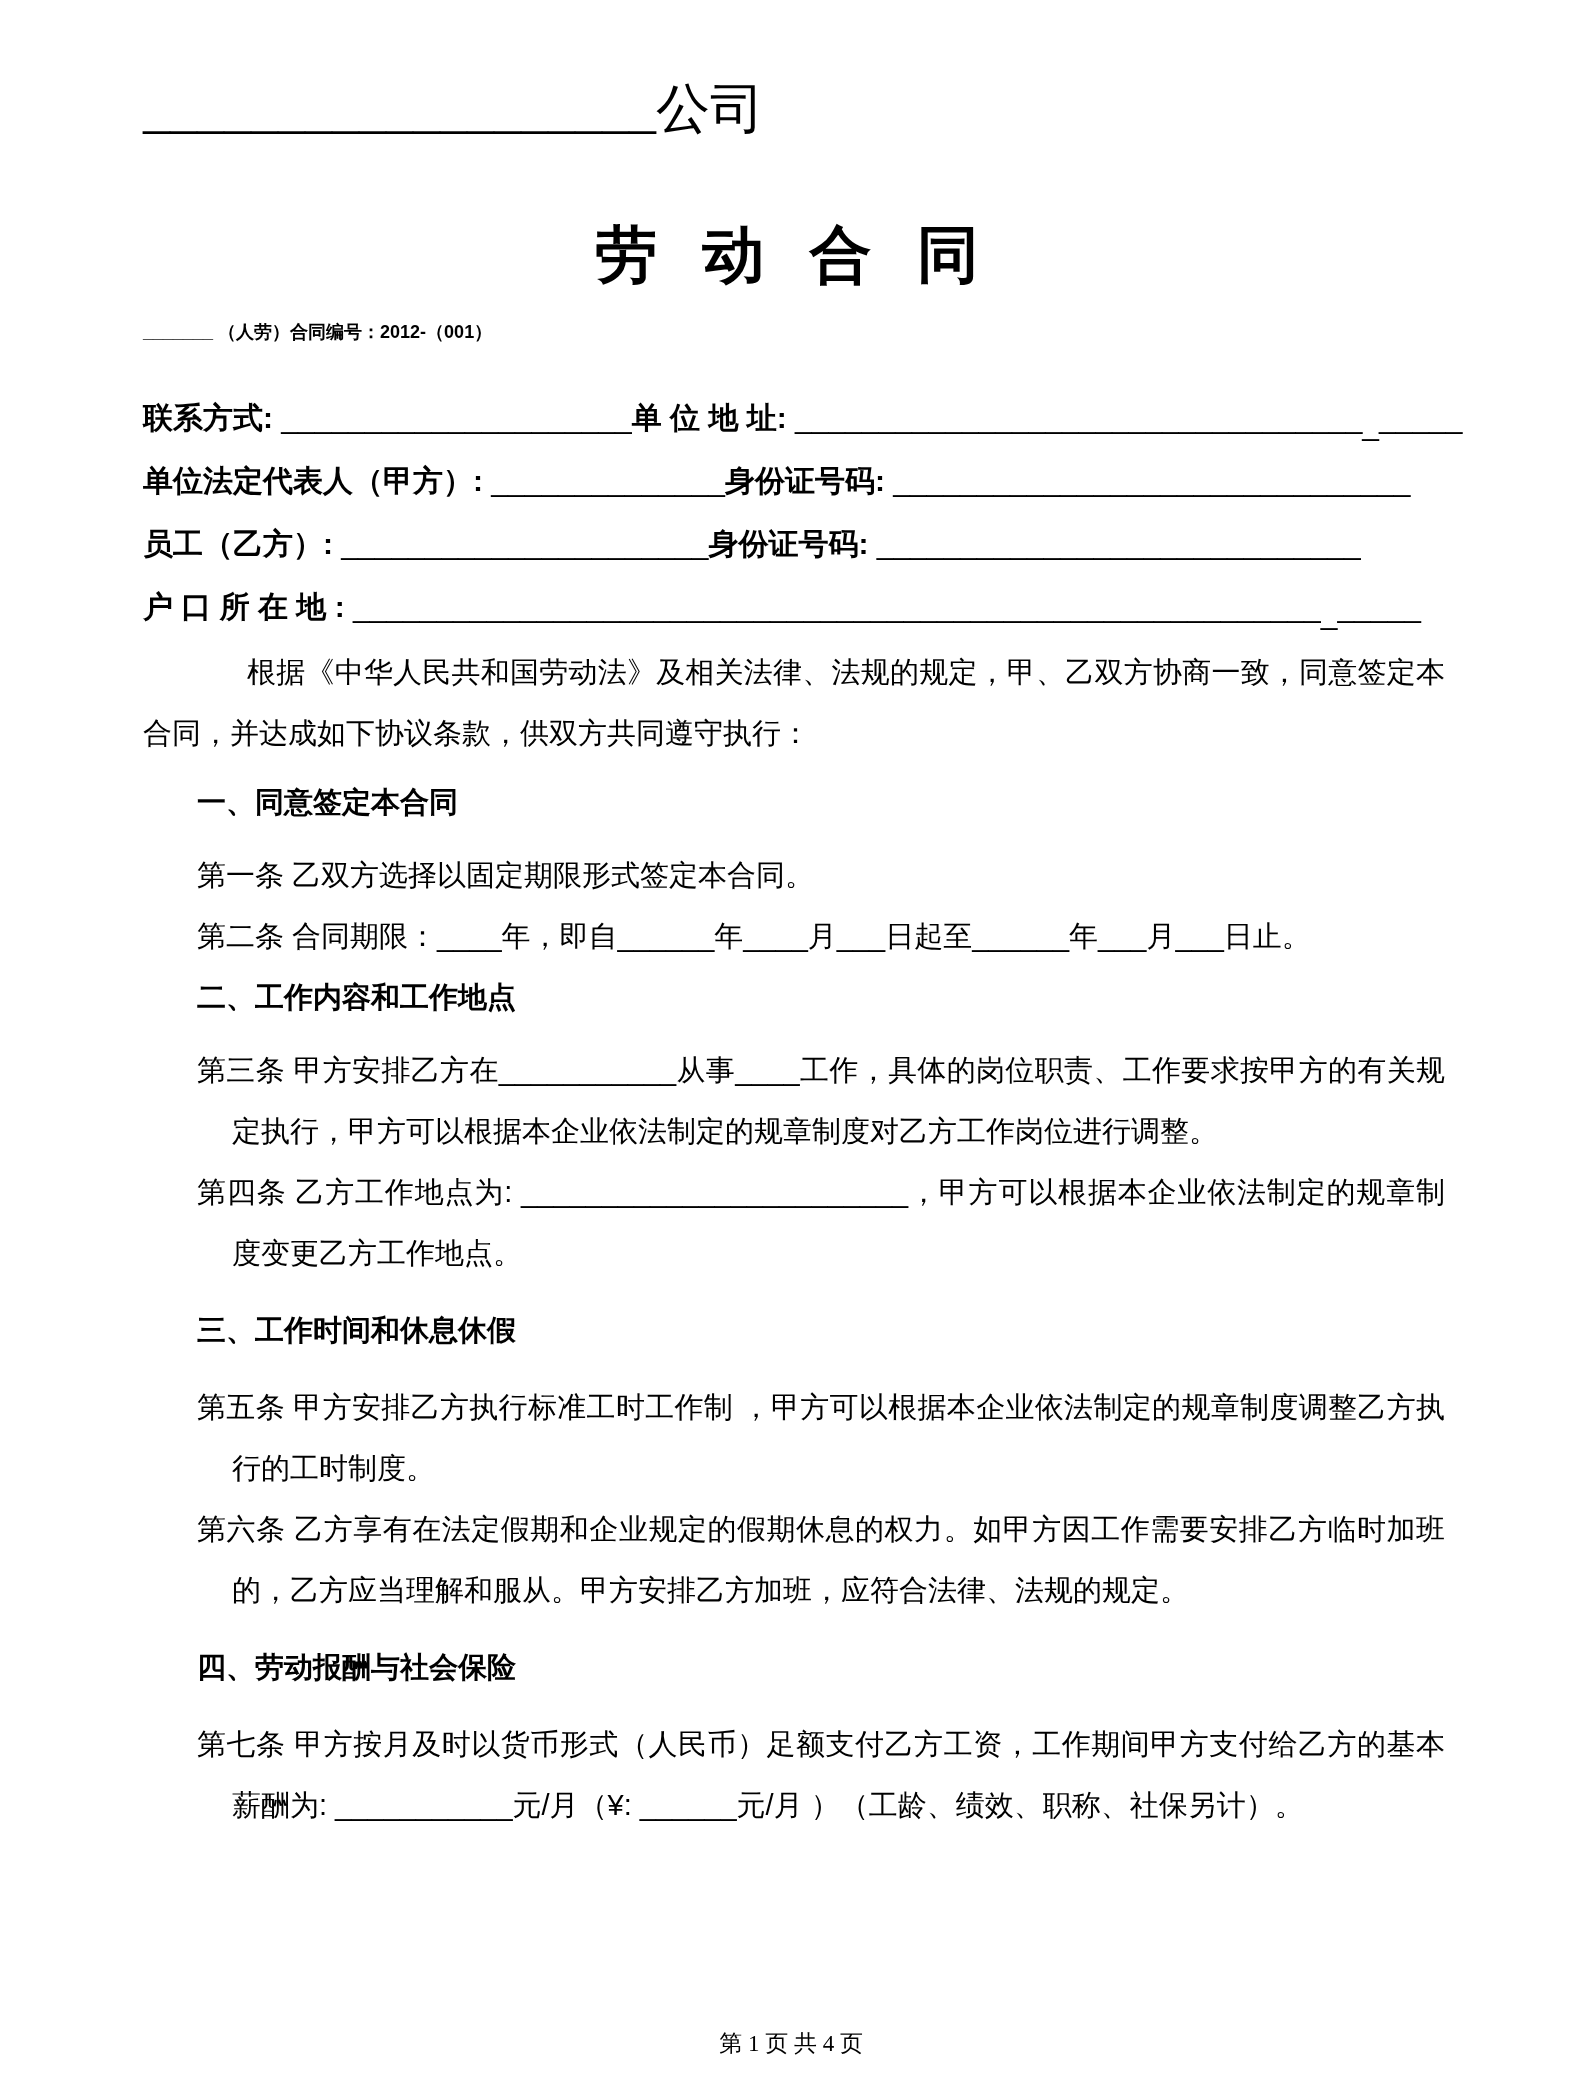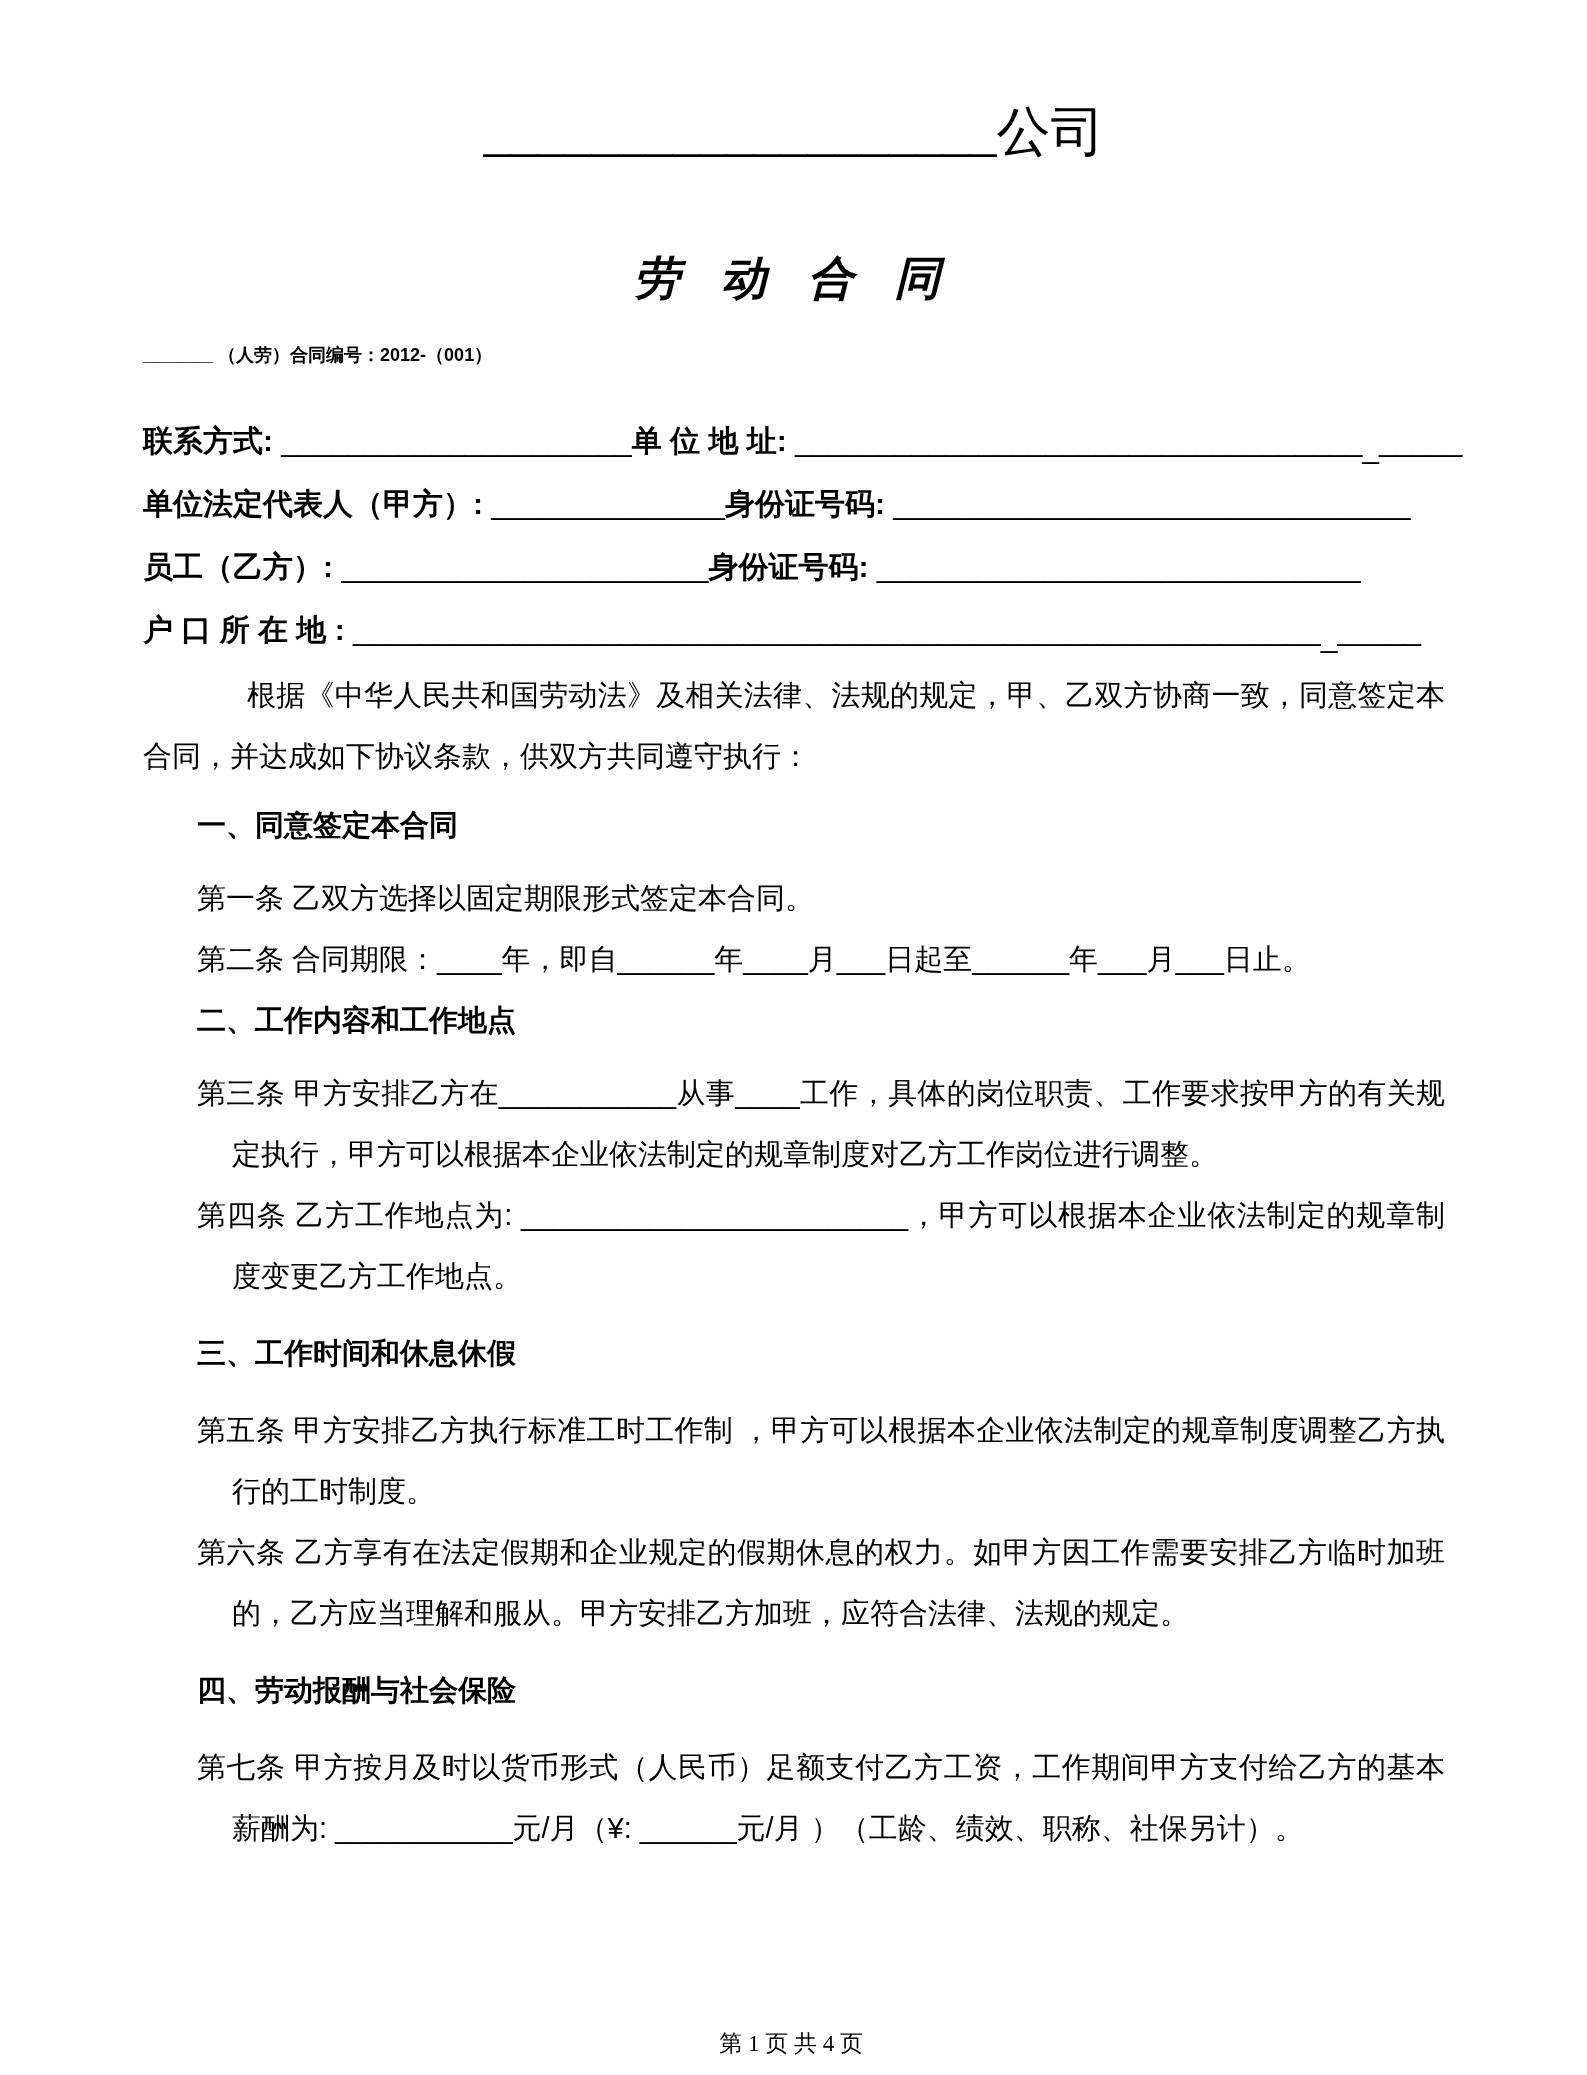--- a/index.html
+++ b/index.html
@@ -14,35 +14,33 @@
     margin: 0 auto;
     background: #ffffff;
     color: #000000;
     font-family: "Liberation Sans", sans-serif;
     box-sizing: border-box;
     padding: 52px 142px 0 143px;
     overflow: hidden;
   }
   
   .company-line {
-    margin-top: 47px;
-    text-align: center;
+    margin-top: 24px;
     font-family: "Liberation Serif", serif;
     font-size: 54px;
     line-height: 66px;
     white-space: nowrap;
   }
   .doc-title {
     margin-top: 78px;
     text-align: center;
-    font-size: 46px;
+    font-size: 62px;
     font-weight: bold;
     letter-spacing: 14px;
     line-height: 70px;
-    font-style: italic;
   }
   .contract-no {
     margin-top: 24px;
     text-align: left;
     font-size: 18px;
     font-weight: bold;
     line-height: 36px;
   }
   
   .party {

